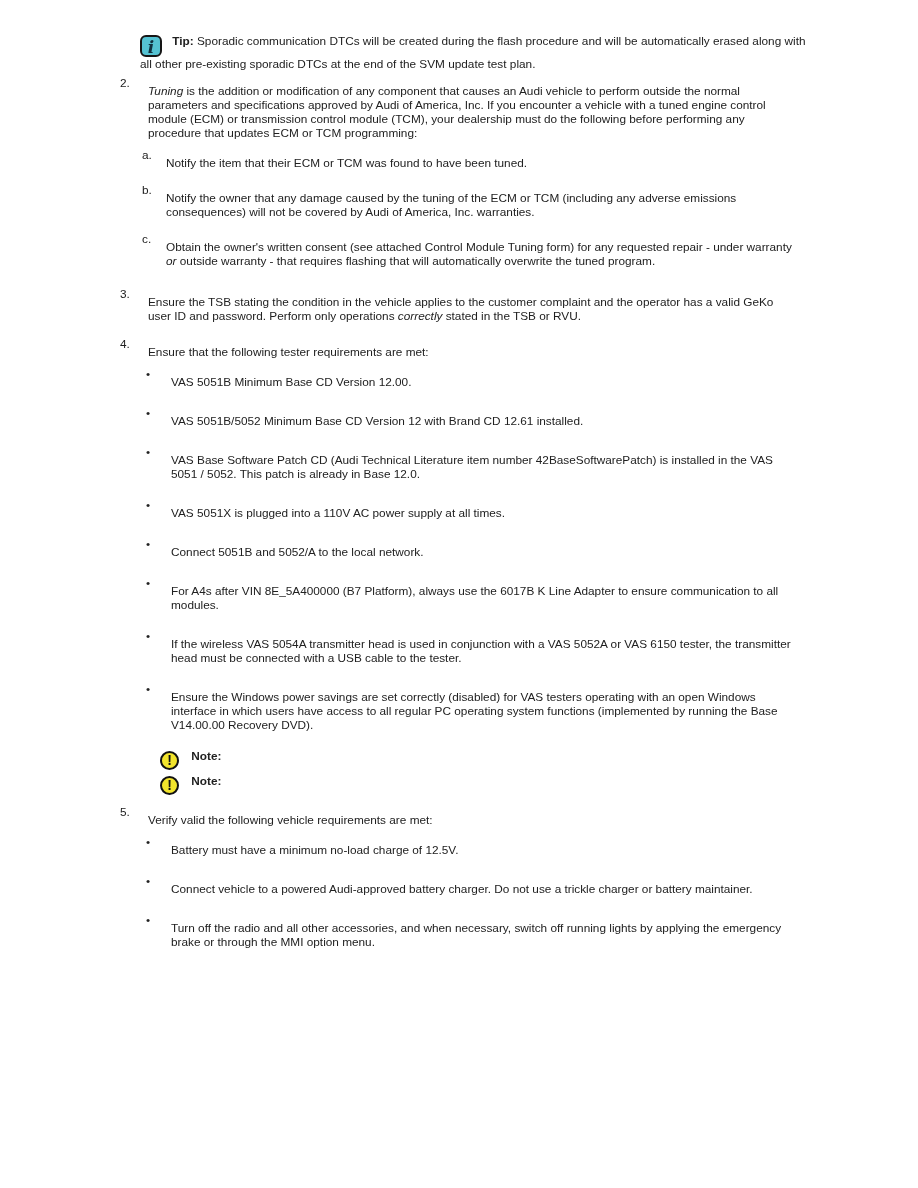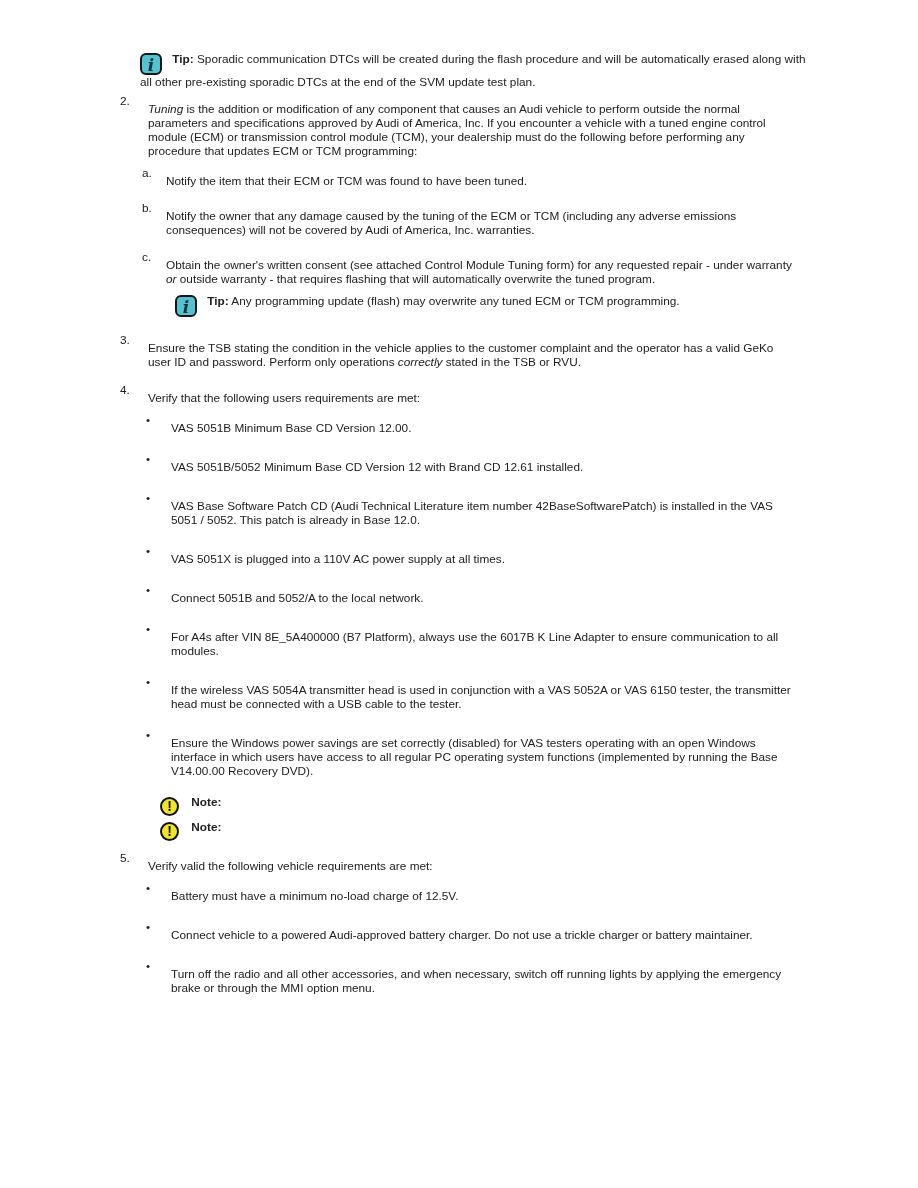--- a/index.html
+++ b/index.html
@@ -2,21 +2,21 @@
 <html><head>
 <meta charset="utf-8">
 <style>
   * { box-sizing: border-box; }
   html, body { margin: 0; padding: 0; background: #ffffff; }
   .page {
     width: 918px; height: 1188px; background: #ffffff; overflow: hidden;
     font-family: "Liberation Sans", sans-serif;
     font-size: 11.8px; line-height: 14px; color: #212121;
   }
-  .content { padding: 52px 112px 0 120px; }
+  .content { padding: 34px 112px 0 120px; }
   p { margin: 8px; }
   .bd { font-weight: bold; }
   .it { font-style: italic; }
 
   
   .li { display: flex; align-items: flex-start; margin-bottom: 6px; }
   .li > .marker { flex: 0 0 20px; }
   .li > .body { flex: 1; min-width: 0; }
   .sublist { margin-top: 5px; }
   .sub { margin-left: 2px; margin-bottom: 5px; }
@@ -72,42 +72,37 @@
           <div class="li sub">
             <span class="marker">b.</span>
             <div class="body">
                 <p><span>Notify the owner that any damage caused by the tuning of the ECM or TCM (including any adverse emissions consequences) will not be covered by Audi of America, Inc. warranties.</span></p>
               </div>
           </div>
           <div class="li sub">
             <span class="marker">c.</span>
             <div class="body">
               <p><span>Obtain the owner's written consent (see attached Control Module Tuning form) for any requested repair - under warranty </span><span class="it">or</span><span> outside warranty - that requires flashing that will automatically overwrite the tuned program.</span></p>
-              <p class="tip-inline">
-                <span class="tip-icon">i</span>
-                <span class="bd">Tip:</span>
-                <span>Any programming update (flash) may overwrite any tuned ECM or TCM programming.</span>
-              </p>
             </div>
           </div>
         </div>
       </div>
     </div>
 
     <div class="li">
       <span class="marker">3.</span>
       <div class="body">
           <p><span>Ensure the TSB stating the condition in the vehicle applies to the customer complaint and the operator has a valid GeKo user ID and password. Perform only operations </span><span class="it">correctly</span><span> stated in the TSB or RVU.</span></p>
         </div>
     </div>
 
     <div class="li">
       <span class="marker">4.</span>
       <div class="body">
-        <p><span>Verify that the following users requirements are met:</span></p>
+        <p><span>Ensure that the following tester requirements are met:</span></p>
         <div class="bullets">
           <div class="li bullet-li">
             <span class="marker">•</span>
             <div class="body">
                 <p>VAS 5051B Minimum Base CD Version 12.00.</p>
               </div>
           </div>
           <div class="li bullet-li">
             <span class="marker">•</span>
             <div class="body">

